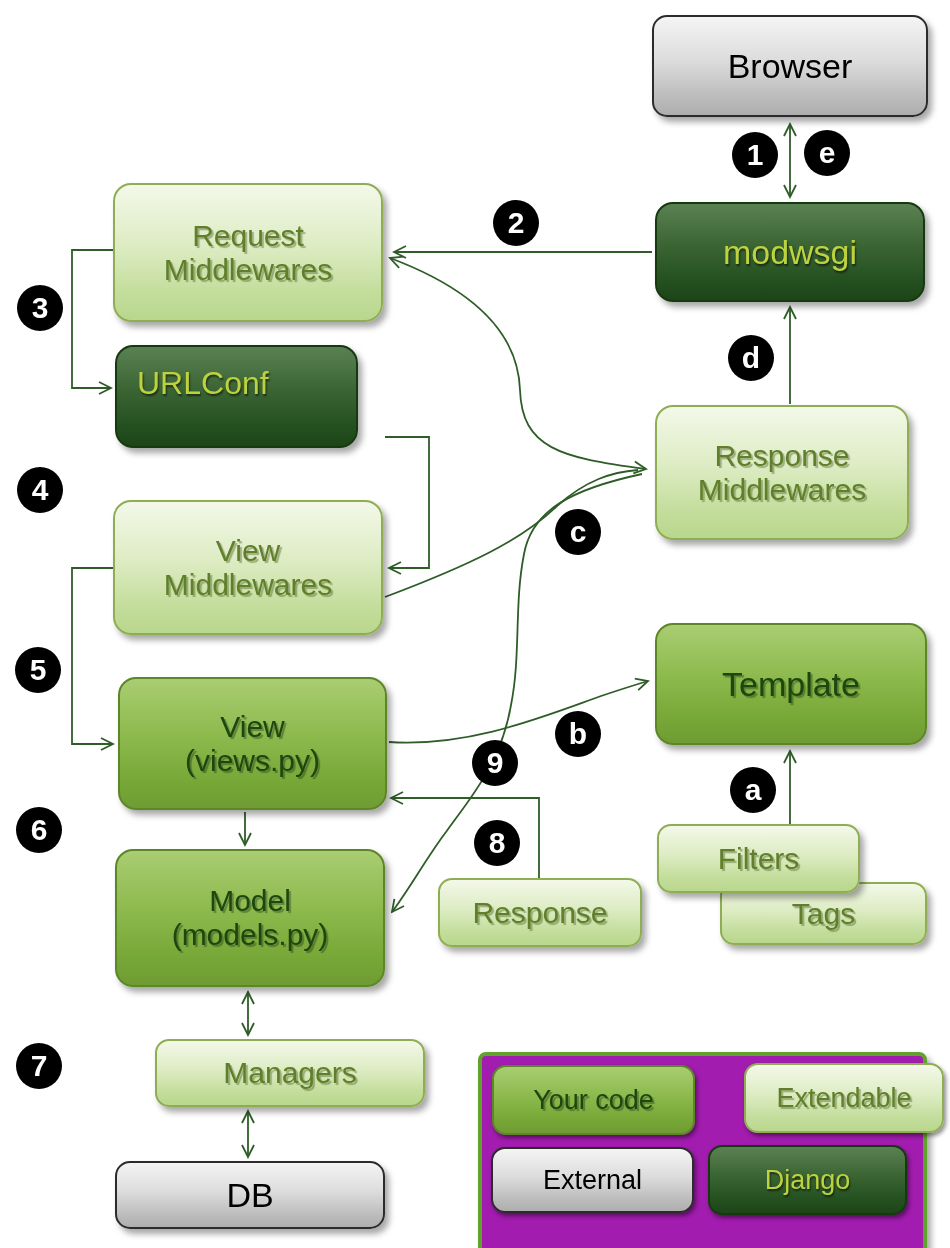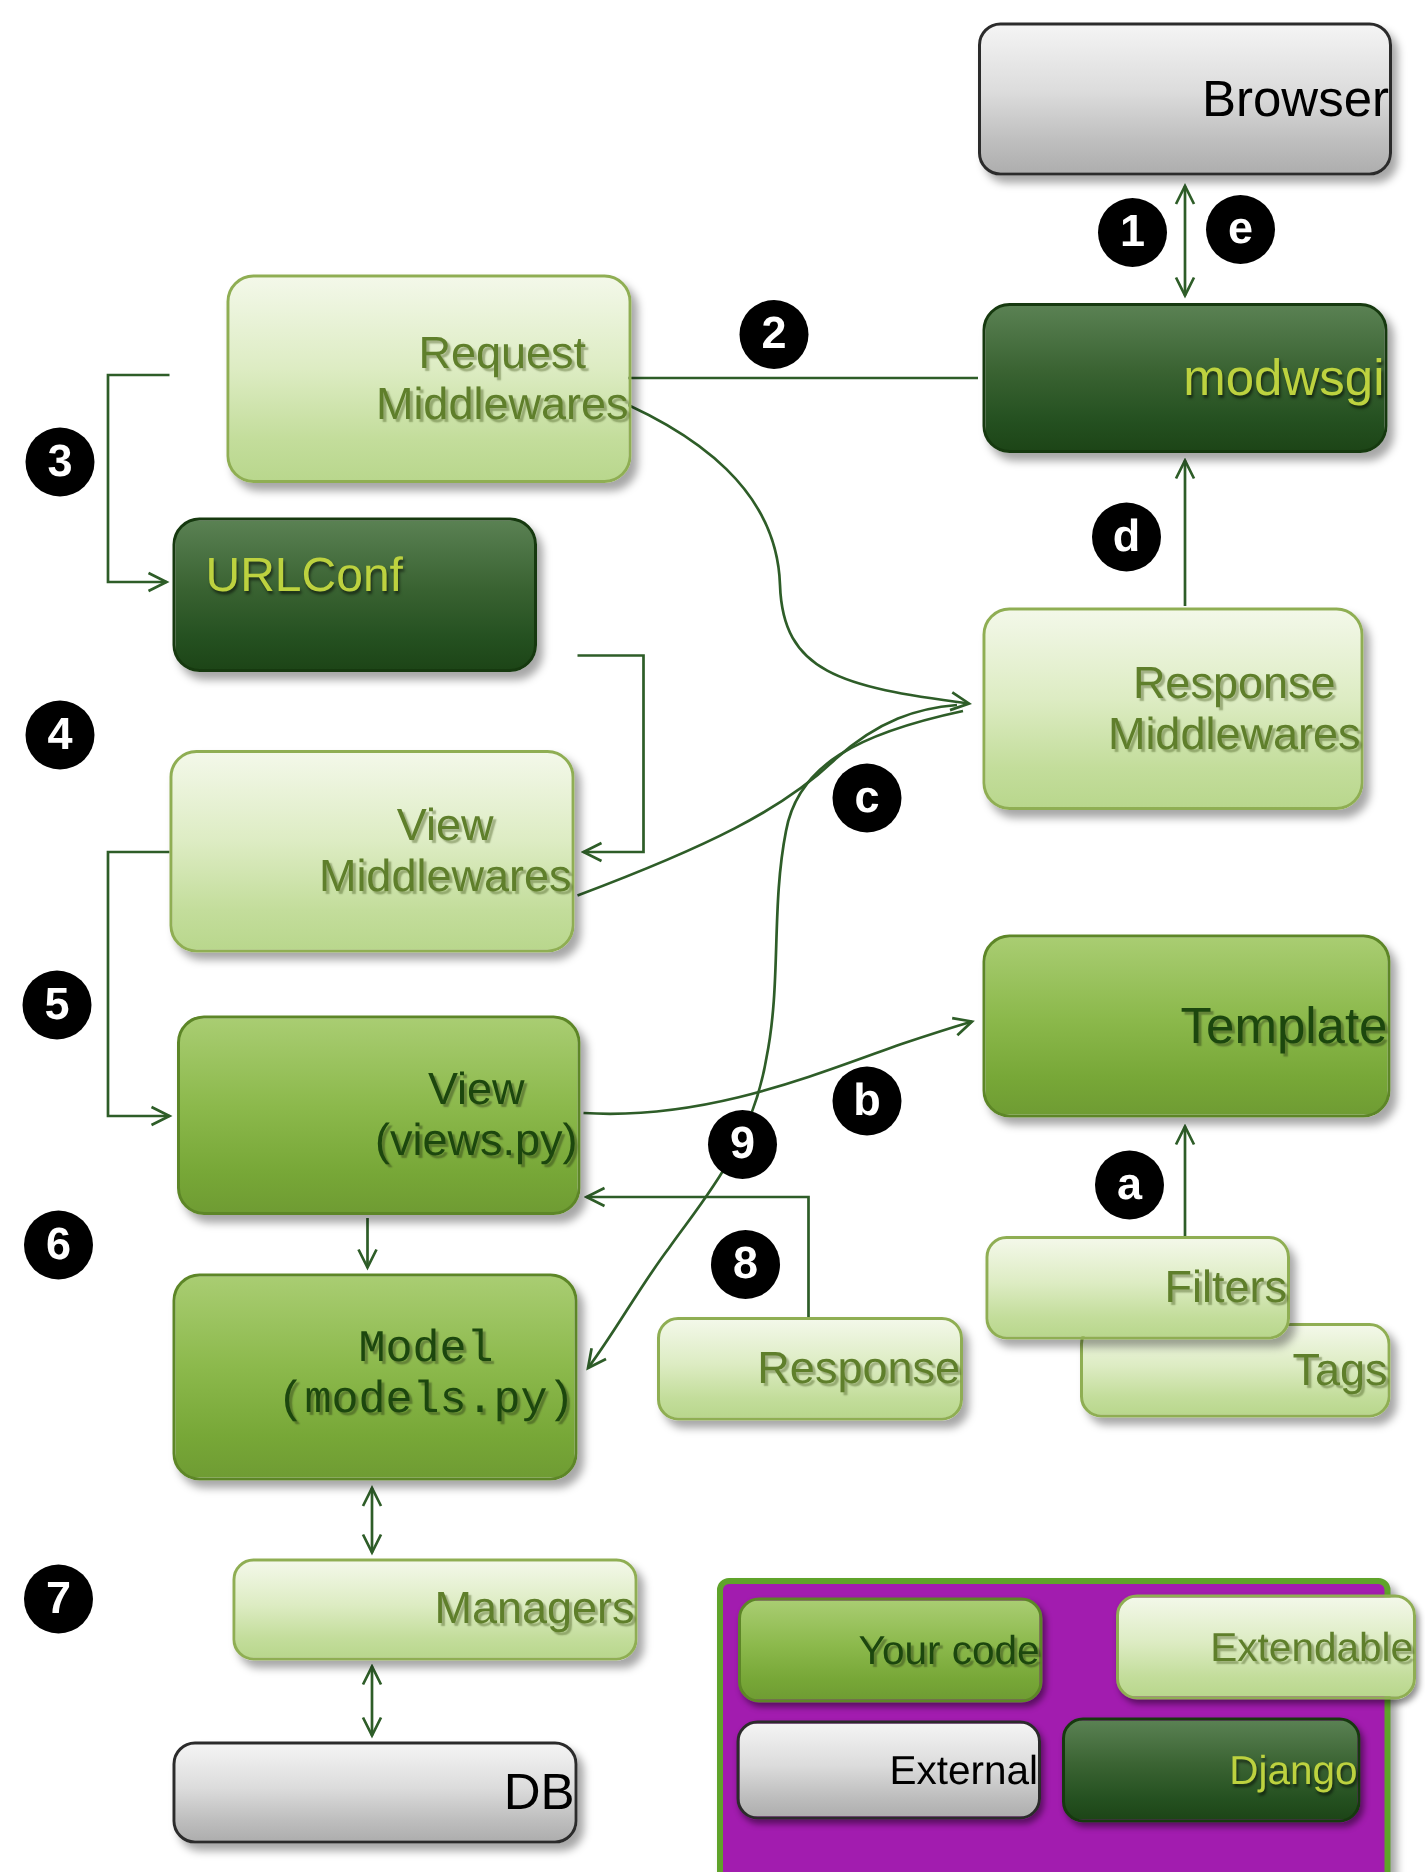--- a/index.html
+++ b/index.html
@@ -2,21 +2,21 @@
 <html><head>
 <meta charset="utf-8">
 <style>
   html,body{margin:0;padding:0;background:#fff;}
   #canvas{
     position:relative;width:950px;height:1248px;background:#ffffff;overflow:hidden;
     font-family:"Liberation Sans", sans-serif;
   }
   svg.wires{position:absolute;left:0;top:0;z-index:1;}
   .node{
-    position:absolute;display:flex;align-items:center;justify-content:flex-end;
+    position:absolute;display:flex;align-items:center;justify-content:center;
     border-radius:18px;box-shadow:4px 5px 6px rgba(0,0,0,0.35);
     z-index:2;box-sizing:border-box;text-align:center;
   }
   .node .lbl{white-space:pre-line;line-height:1.12;font-size:30px;}
   .light{
     background:linear-gradient(to bottom,#f3f8e9 0%,#ddecc3 45%,#c3dd9b 80%,#b9d78d 100%);
     border:2px solid #8fae53;
   }
   .light .lbl{color:#5f7f2b;text-shadow:2px 2px 1px rgba(60,80,20,0.40);}
   .medium{
@@ -82,41 +82,41 @@
   </svg>
 
   <div class="node gray big" style="left:652px;top:15px;width:276px;height:102px;">
     <span class="lbl">Browser</span>
   </div>
 
   <div class="node dark big" style="left:655px;top:202px;width:270px;height:100px;">
     <span class="lbl">modwsgi</span>
   </div>
 
-  <div class="node light" style="left:113px;top:183px;width:270px;height:139px;margin-left:38px;">
+  <div class="node light" style="left:113px;top:183px;width:270px;height:139px;">
     <span class="lbl">Request
 Middlewares</span>
   </div>
 
   <div class="node dark" style="left:115px;top:345px;width:243px;height:103px;justify-content:flex-start;padding-left:20px;padding-bottom:26px;z-index:2;">
     <span class="lbl" style="font-size:32px;">URLConf</span>
   </div>
 
 
   <div class="node light" style="left:113px;top:500px;width:270px;height:135px;">
     <span class="lbl">View
 Middlewares</span>
   </div>
 
   <div class="node medium" style="left:118px;top:677px;width:269px;height:133px;">
     <span class="lbl">View
 (views.py)</span>
   </div>
 
-  <div class="node medium" style="left:115px;top:849px;width:270px;height:138px;font-family:Liberation Mono, monospace;">
+  <div class="node medium" style="left:115px;top:849px;width:270px;height:138px;">
     <span class="lbl">Model
 (models.py)</span>
   </div>
 
   <div class="node light" style="left:115px;top:1039px;width:270px;height:68px;border-radius:14px;margin-left:40px;">
     <span class="lbl">Managers</span>
   </div>
 
   <div class="node gray big" style="left:115px;top:1161px;width:270px;height:68px;">
     <span class="lbl">DB</span>

